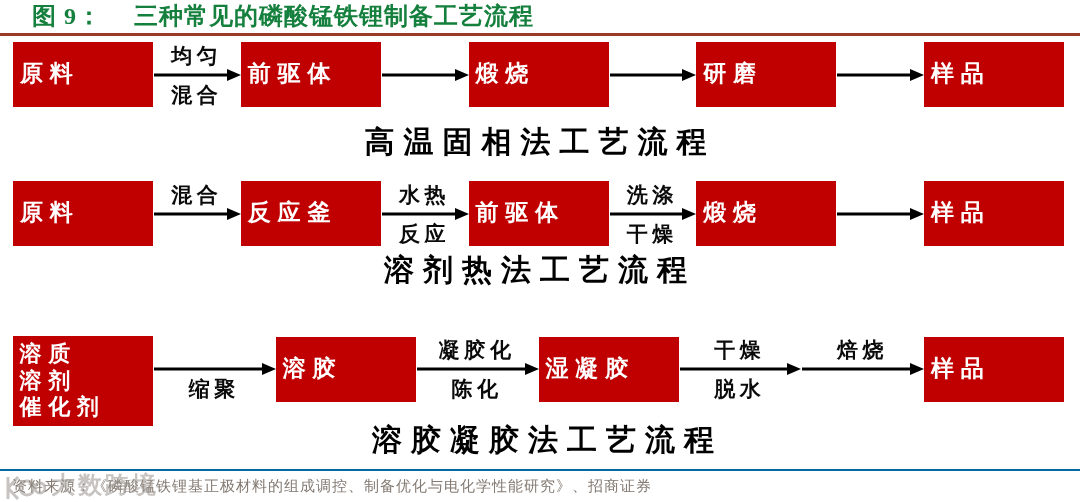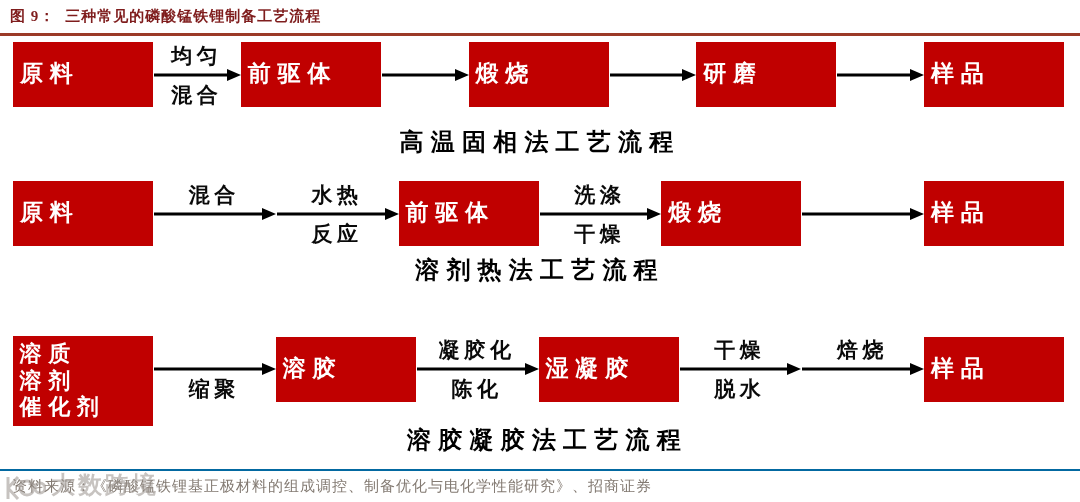--- a/index.html
+++ b/index.html
@@ -10,25 +10,26 @@
     overflow:hidden;
     font-family:"Liberation Serif","DejaVu Serif",serif;
     box-sizing:border-box;
   }
   
   .header{
     padding:4px 12px 5px 10px;
     border-bottom:3px solid #9B3A28;
   }
   .fig-label,.fig-title{
-    color:#7f1d1d;
-    font-weight:bold;
-    font-size:15px;
+    color:#15803d;
+    font-weight:bold;
+    font-size:24px;
     letter-spacing:1px;
     line-height:24px;
+    margin-left:22px;
   }
   .fig-label{margin-right:10px;}
   
   .flow-section{width:100%;}
   .flow-row{
     display:flex;
     align-items:center;
     height:65px;
     padding:0 16px 0 13px;
     box-sizing:border-box;
@@ -83,21 +84,21 @@
     font-size:21px;
     color:#0a0a0a;
     letter-spacing:0.22em;
     white-space:nowrap;
   }
   .arrow .lbl-top{bottom:50%;margin-bottom:5px;}
   .arrow .lbl-bottom{top:50%;margin-top:6px;}
   .caption{
     text-align:center;
     font-weight:bold;
-    font-size:24px;
+    font-size:30px;
     color:#000;
     letter-spacing:0.30em;
     margin-top:22px;
     line-height:26px;
   }
   .flow-section:nth-child(2) .caption{margin-top:11px;}
   .flow-section:nth-child(3) .caption{margin-top:13px;margin-left:15px;}
   
   .footer{
     position:absolute;left:0;right:0;bottom:0;
@@ -175,20 +176,23 @@
       </div>
       <div class="flow-section">
         <div class="flow-row">
           <div class="node">
             <div class="node-line">原料</div>
           </div>
           <div class="arrow">
             <div class="line"></div>
             <div class="head"></div>
             <div class="lbl lbl-top">混合</div>
+          </div>
+          <div class="node">
+            <div class="node-line">反应釜</div>
           </div>
           <div class="arrow">
             <div class="line"></div>
             <div class="head"></div>
             <div class="lbl lbl-top">水热</div>
             <div class="lbl lbl-bottom">反应</div>
           </div>
           <div class="node">
             <div class="node-line">前驱体</div>
           </div>

